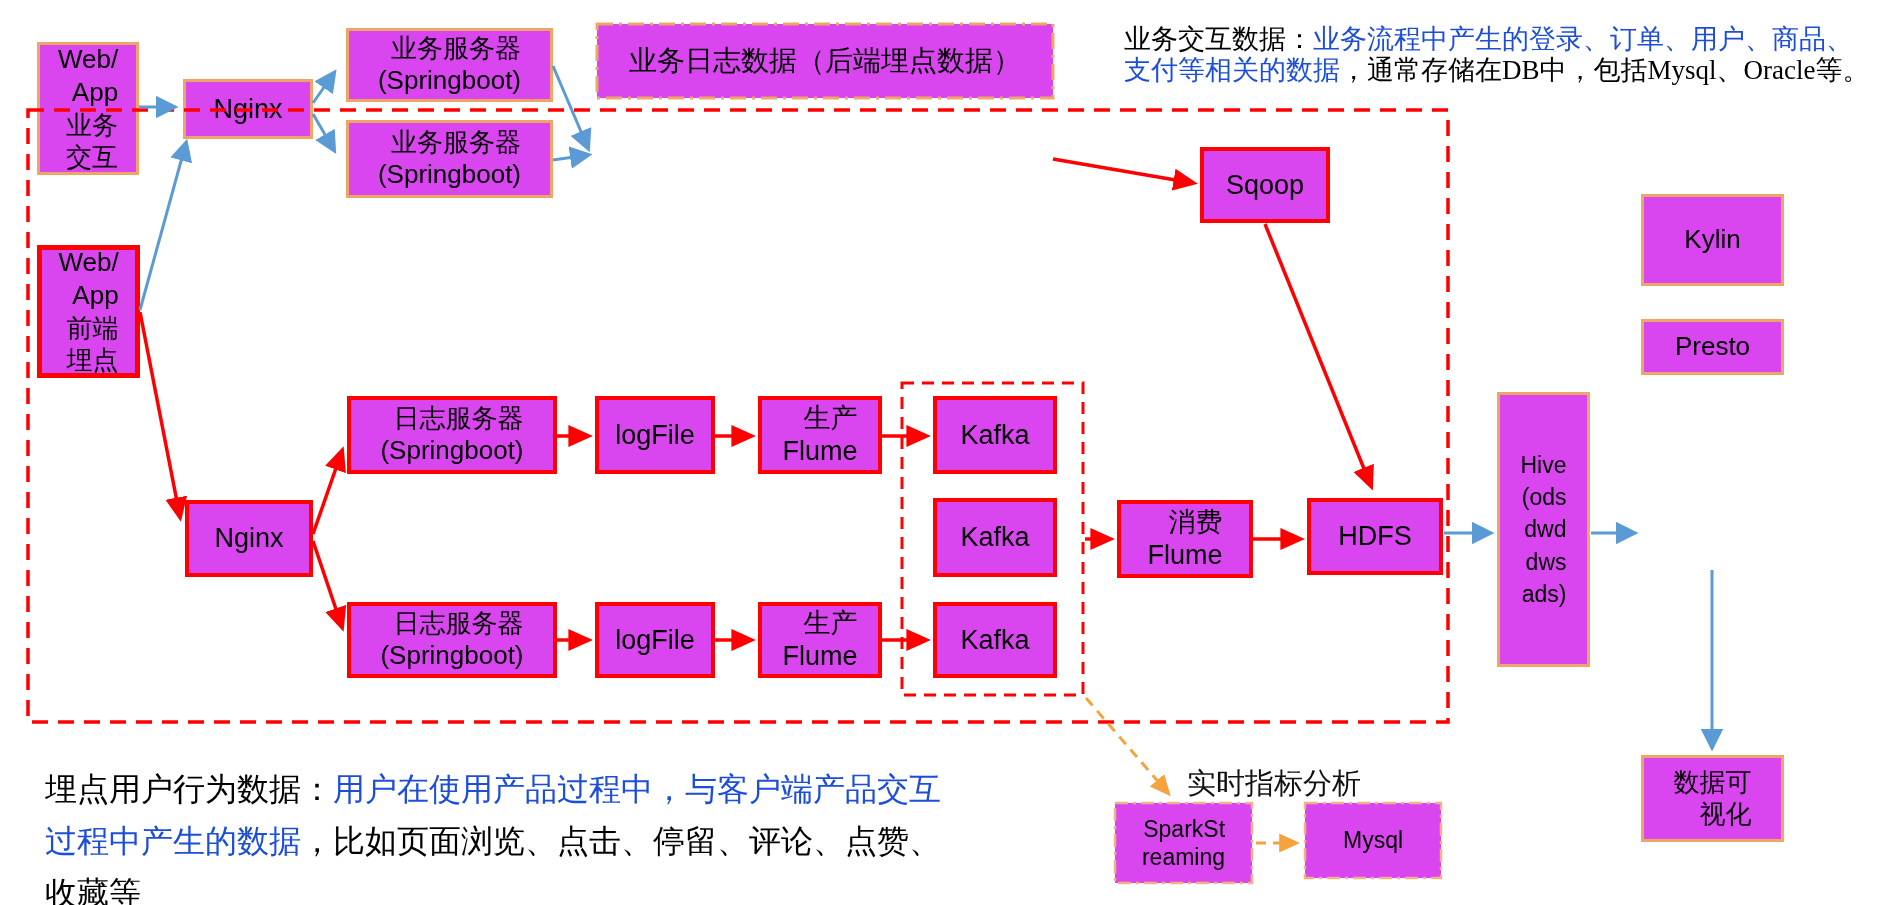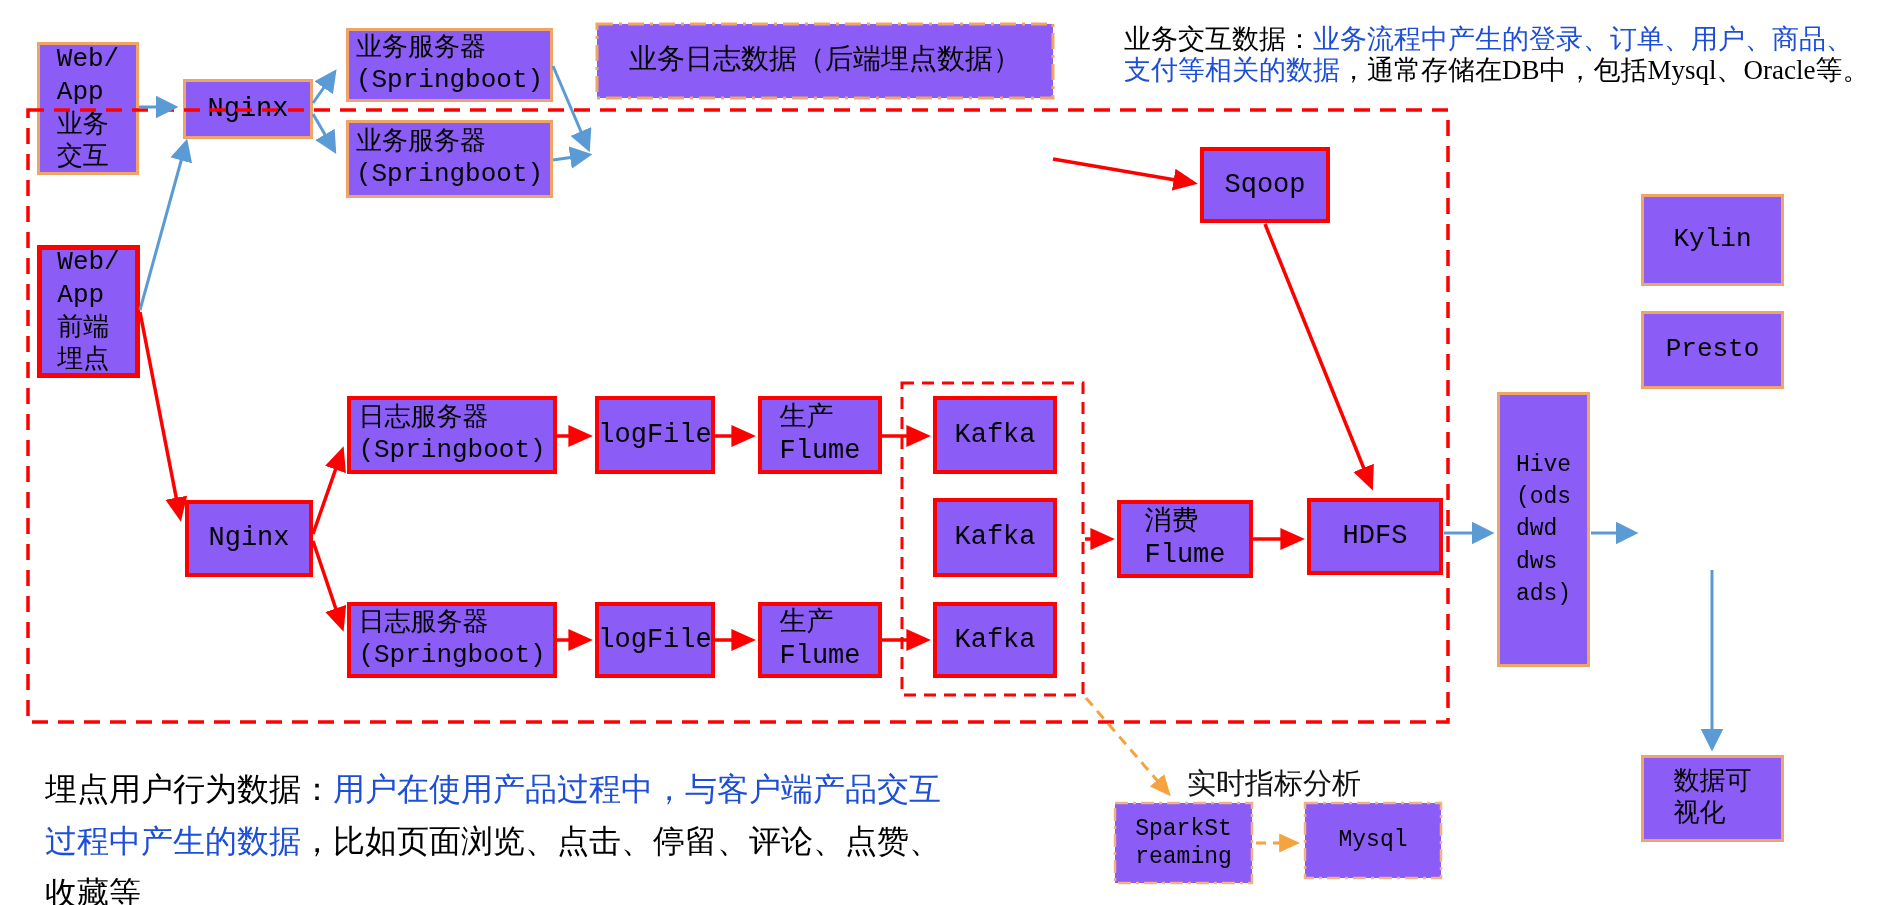--- a/index.html
+++ b/index.html
@@ -2,24 +2,24 @@
 <html><head>
 <meta charset="utf-8">
 <style>
   html,body{margin:0;padding:0;background:#ffffff;}
   #stage{
     position:relative;width:1880px;height:905px;background:#ffffff;
     overflow:hidden;
     font-family:"Liberation Sans","DejaVu Sans",sans-serif;
   }
   .node{
-    position:absolute;background:#8b5cf6;box-sizing:border-box;
+    position:absolute;background:#d946ef;box-sizing:border-box;
     display:flex;align-items:center;justify-content:center;
-    text-align:left;white-space:pre-line;color:#000;
-    font-size:27px;line-height:1.22;z-index:2;font-family:Liberation Mono, monospace;
+    text-align:right;white-space:pre-line;color:#000;
+    font-size:27px;line-height:1.22;z-index:2;
   }
   .node.orange{border:3px solid #F0A568;}
   .node.red{border:4px solid #FE0000;}
   .node.noborder{border:none;}
   .small{font-size:26px;}
   .tiny{font-size:23px;}
   svg.overlay{position:absolute;left:0;top:0;z-index:5;pointer-events:none;}
   .ann{
     position:absolute;z-index:3;color:#000;white-space:nowrap;
     font-family:"Liberation Serif","DejaVu Serif",serif;
@@ -93,21 +93,21 @@
   <div class="node red" style="left:1307px;top:498px;width:136px;height:77px">HDFS</div>
 
   <div class="node orange tiny" style="left:1497px;top:392px;width:93px;height:275px;line-height:1.4">Hive
 (ods
 dwd
 dws
 ads)</div>
 
   <div class="node orange small" style="left:1641px;top:194px;width:143px;height:92px">Kylin</div>
 
-  <div class="node orange small" style="left:1641px;top:311px;width:143px;height:78px">Presto</div>
+  <div class="node orange small" style="left:1641px;top:319px;width:143px;height:56px">Presto</div>
 
 
   <div class="node orange small" style="left:1641px;top:755px;width:143px;height:87px">数据可
 视化</div>
 
   <div class="node noborder tiny" style="left:1115px;top:803px;width:137px;height:80px">SparkSt
 reaming</div>
 
   <div class="node noborder tiny" style="left:1305px;top:803px;width:136px;height:75px">Mysql</div>
 

